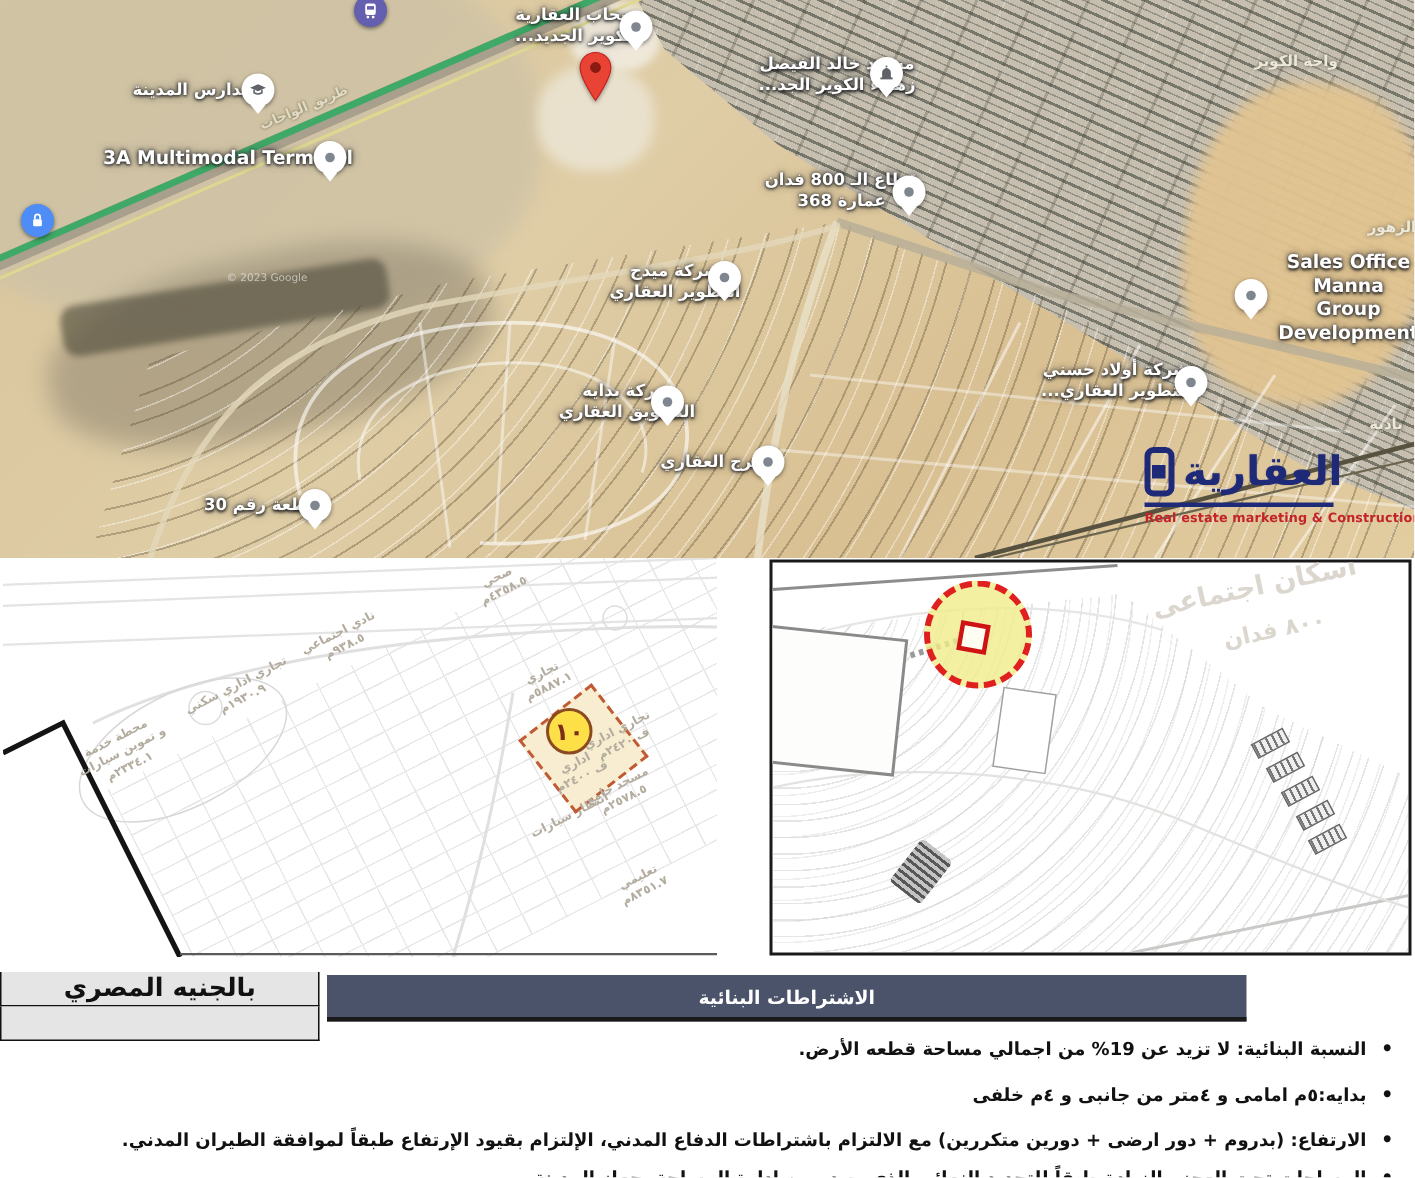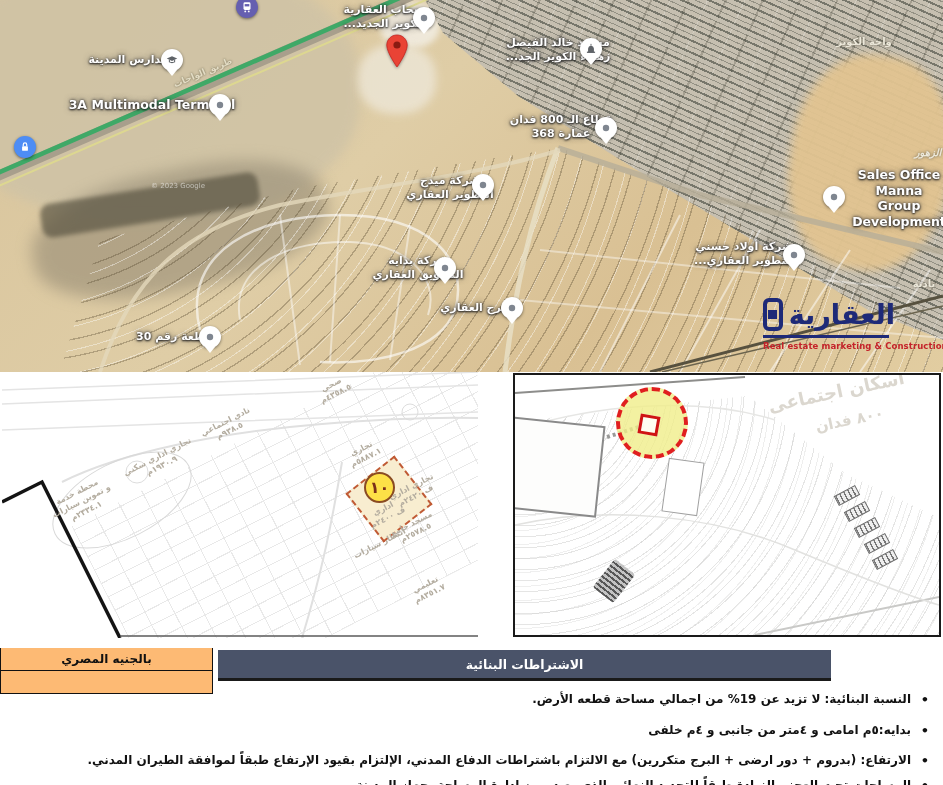--- a/index.html
+++ b/index.html
@@ -92,22 +92,22 @@
   .pr-ladder{position:absolute;width:22px;height:9px;border:1px solid #666;transform:rotate(-28deg);
      background:repeating-linear-gradient(90deg,#777 0 1.5px,#eee 1.5px 4.5px);}
   
   .spec{position:absolute;left:0;top:648px;width:943px;height:137px;direction:rtl;}
   .spec-main-header{position:absolute;left:218px;top:2px;width:613px;height:28px;background:#4a5369;
      border-bottom:3px solid #1a1a1a;color:#fff;font-weight:bold;font-size:12.5px;
      display:flex;align-items:center;justify-content:center;}
   .price-col{position:absolute;left:0;top:0;width:213px;}
   .price-header{height:30px;background:#4a5369;border:1.5px solid #111;color:#fff;font-weight:bold;
      font-size:11.5px;display:flex;align-items:center;justify-content:center;}
-  .price-cell{height:22px;background:#fdba74;border:1.5px solid #111;border-top:none;color:#111;
-     font-weight:bold;font-size:12px;display:flex;align-items:center;justify-content:center;text-align:center;}
+  .price-cell{height:22px;background:#e5e5e5;border:1.5px solid #111;border-top:none;color:#111;
+     font-weight:bold;font-size:17px;display:flex;align-items:center;justify-content:center;text-align:center;}
   .spec-list{position:absolute;left:0;top:0;width:943px;height:137px;margin:0;padding:0;list-style:none;}
   .spec-list li{position:absolute;right:0;left:0;height:18px;color:#111;font-weight:bold;font-size:12px;}
   .spec-list li .dot{position:absolute;right:14px;top:0;font-size:13px;}
   .spec-list li .txt{display:block;margin:0 32px 0 6px;text-align:right;white-space:nowrap;}
   .spec-list li:nth-child(1){top:44px;}
   .spec-list li:nth-child(2){top:75px;}
   .spec-list li:nth-child(3){top:105px;}
   .spec-list li:nth-child(4){top:130px;}
 </style>
 </head>
@@ -153,21 +153,21 @@
         <div class="maplbl lbl-place" dir="rtl" style="left: 418px; top: 268px;">شركة بدايه
 التسويق العقاري</div>
         <div class="maplbl lbl-place" dir="rtl" style="left: 477px; top: 308px;">البرج العقاري</div>
         <div class="maplbl lbl-place" dir="rtl" style="left: 174px; top: 337px;">قطعة رقم 30</div>
         <div class="maplbl lbl-place" dir="rtl" style="left: 744px; top: 254px;">شركة أولاد حسني
 التطوير العقاري...</div>
         <div class="maplbl lbl-place lbl-en" style="left: 899px; top: 198px;">Sales Office Manna
 Group Development</div>
         <div class="maplbl lbl-area" dir="rtl" style="left: 864px; top: 42px;">واحة الكوير</div>
         <div class="maplbl lbl-road" dir="rtl" style="left: 203px; top: 73px; transform: translate(-50%, -50%) rotate(-23deg);">طريق الواحات</div>
-        <div class="maplbl lbl-area" dir="rtl" style="left: 928px; top: 153px; font-style: italic;">الزهور</div>
+        <div class="maplbl lbl-area" dir="rtl" style="left: 928px; top: 153px;">الزهور</div>
         <div class="maplbl lbl-area" dir="rtl" style="left: 924px; top: 284px;">بادية</div>
         <div class="maplbl lbl-attr" style="left: 178px; top: 186px;">© 2023 Google</div>
       </div>
     <div id="map-pins">
         <div class="map-pin purple" style="left: 236px; top: -4px;">
           <svg viewBox="0 0 24 24">
             <rect x="6" y="4" width="12" height="13" rx="2.5" fill="#fff"></rect>
             <rect x="8" y="7" width="8" height="4" fill="#655fb0"></rect>
             <circle cx="9" cy="19.5" r="1.6" fill="#fff"></circle>
             <circle cx="15" cy="19.5" r="1.6" fill="#fff"></circle>
@@ -328,21 +328,21 @@
         <li>
           <span class="dot">•</span>
           <span class="txt" dir="rtl">النسبة البنائية: لا تزيد عن 19% من اجمالي مساحة قطعه الأرض.</span>
         </li>
         <li>
           <span class="dot">•</span>
           <span class="txt" dir="rtl">بدايه:٥م امامى و ٤متر من جانبى و ٤م خلفى</span>
         </li>
         <li>
           <span class="dot">•</span>
-          <span class="txt" dir="rtl">الارتفاع: (بدروم + دور ارضى + البرج متكررين) مع الالتزام باشتراطات الدفاع المدني، الإلتزام بقيود الإرتفاع طبقاً لموافقة الطيران المدني.</span>
+          <span class="txt" dir="rtl">الارتفاع: (بدروم + دور ارضى + دورين متكررين) مع الالتزام باشتراطات الدفاع المدني، الإلتزام بقيود الإرتفاع طبقاً لموافقة الطيران المدني.</span>
         </li>
         <li>
           <span class="dot">•</span>
           <span class="txt" dir="rtl">المساحات تحت العجز والزيادة طبقاً للتحديد النهائى الذي يصدر من ادارة المساحة بجهاز المدينة.</span>
         </li>
       </ul>
   </div>
 
 </div>
 

